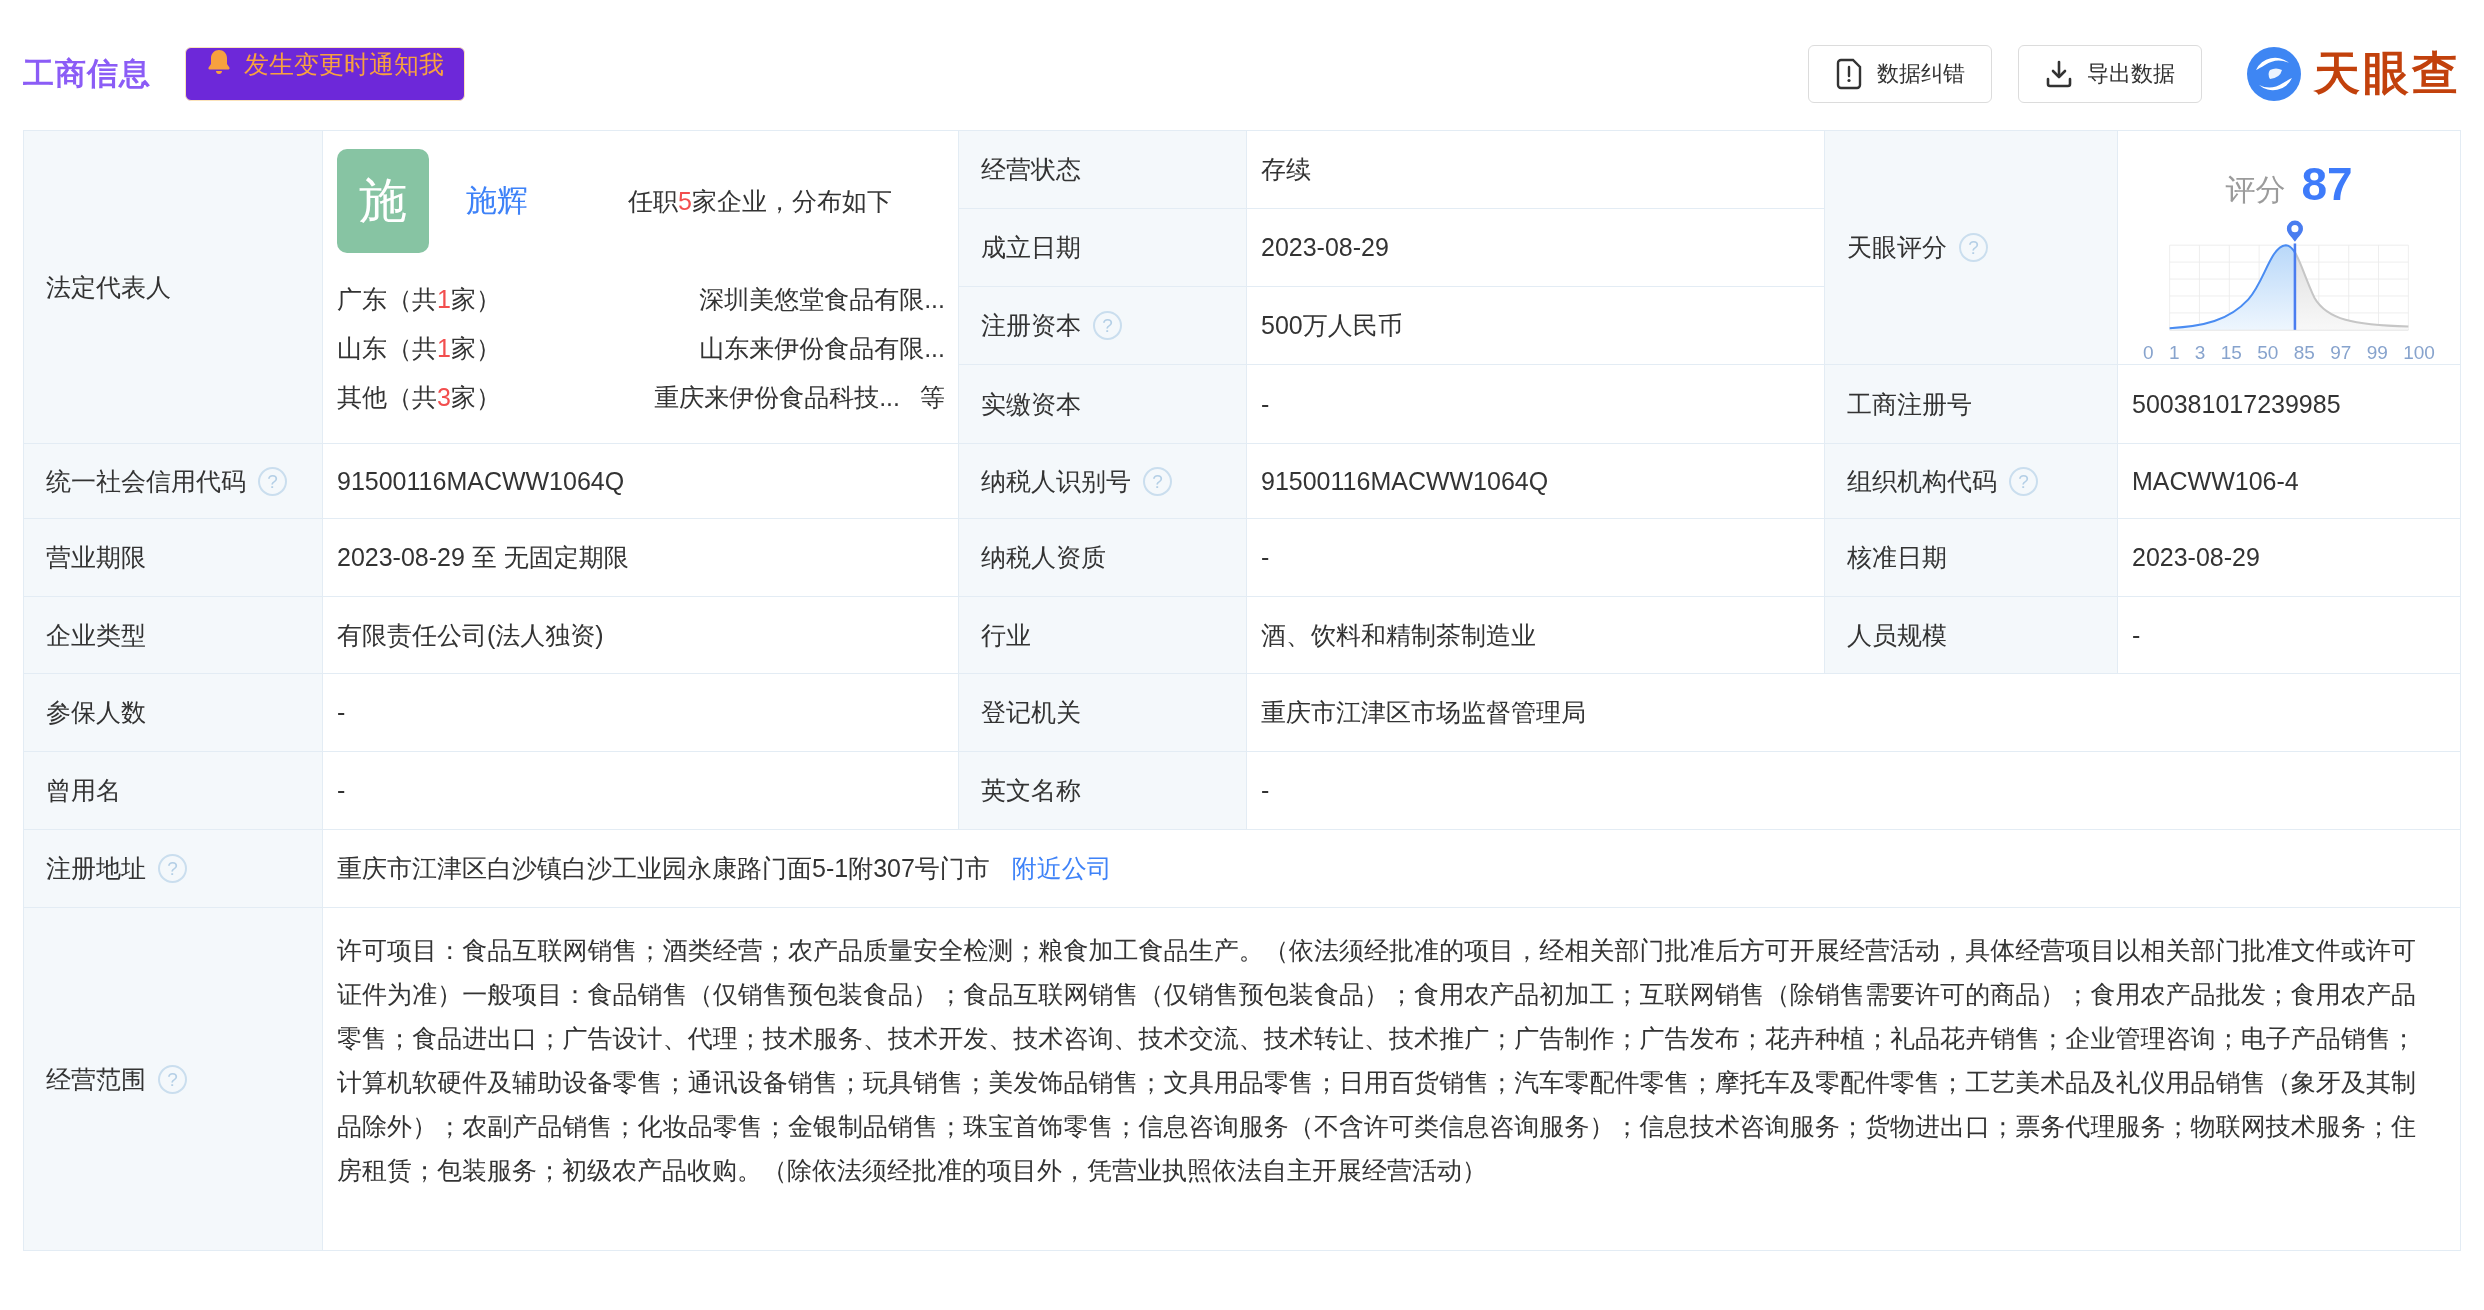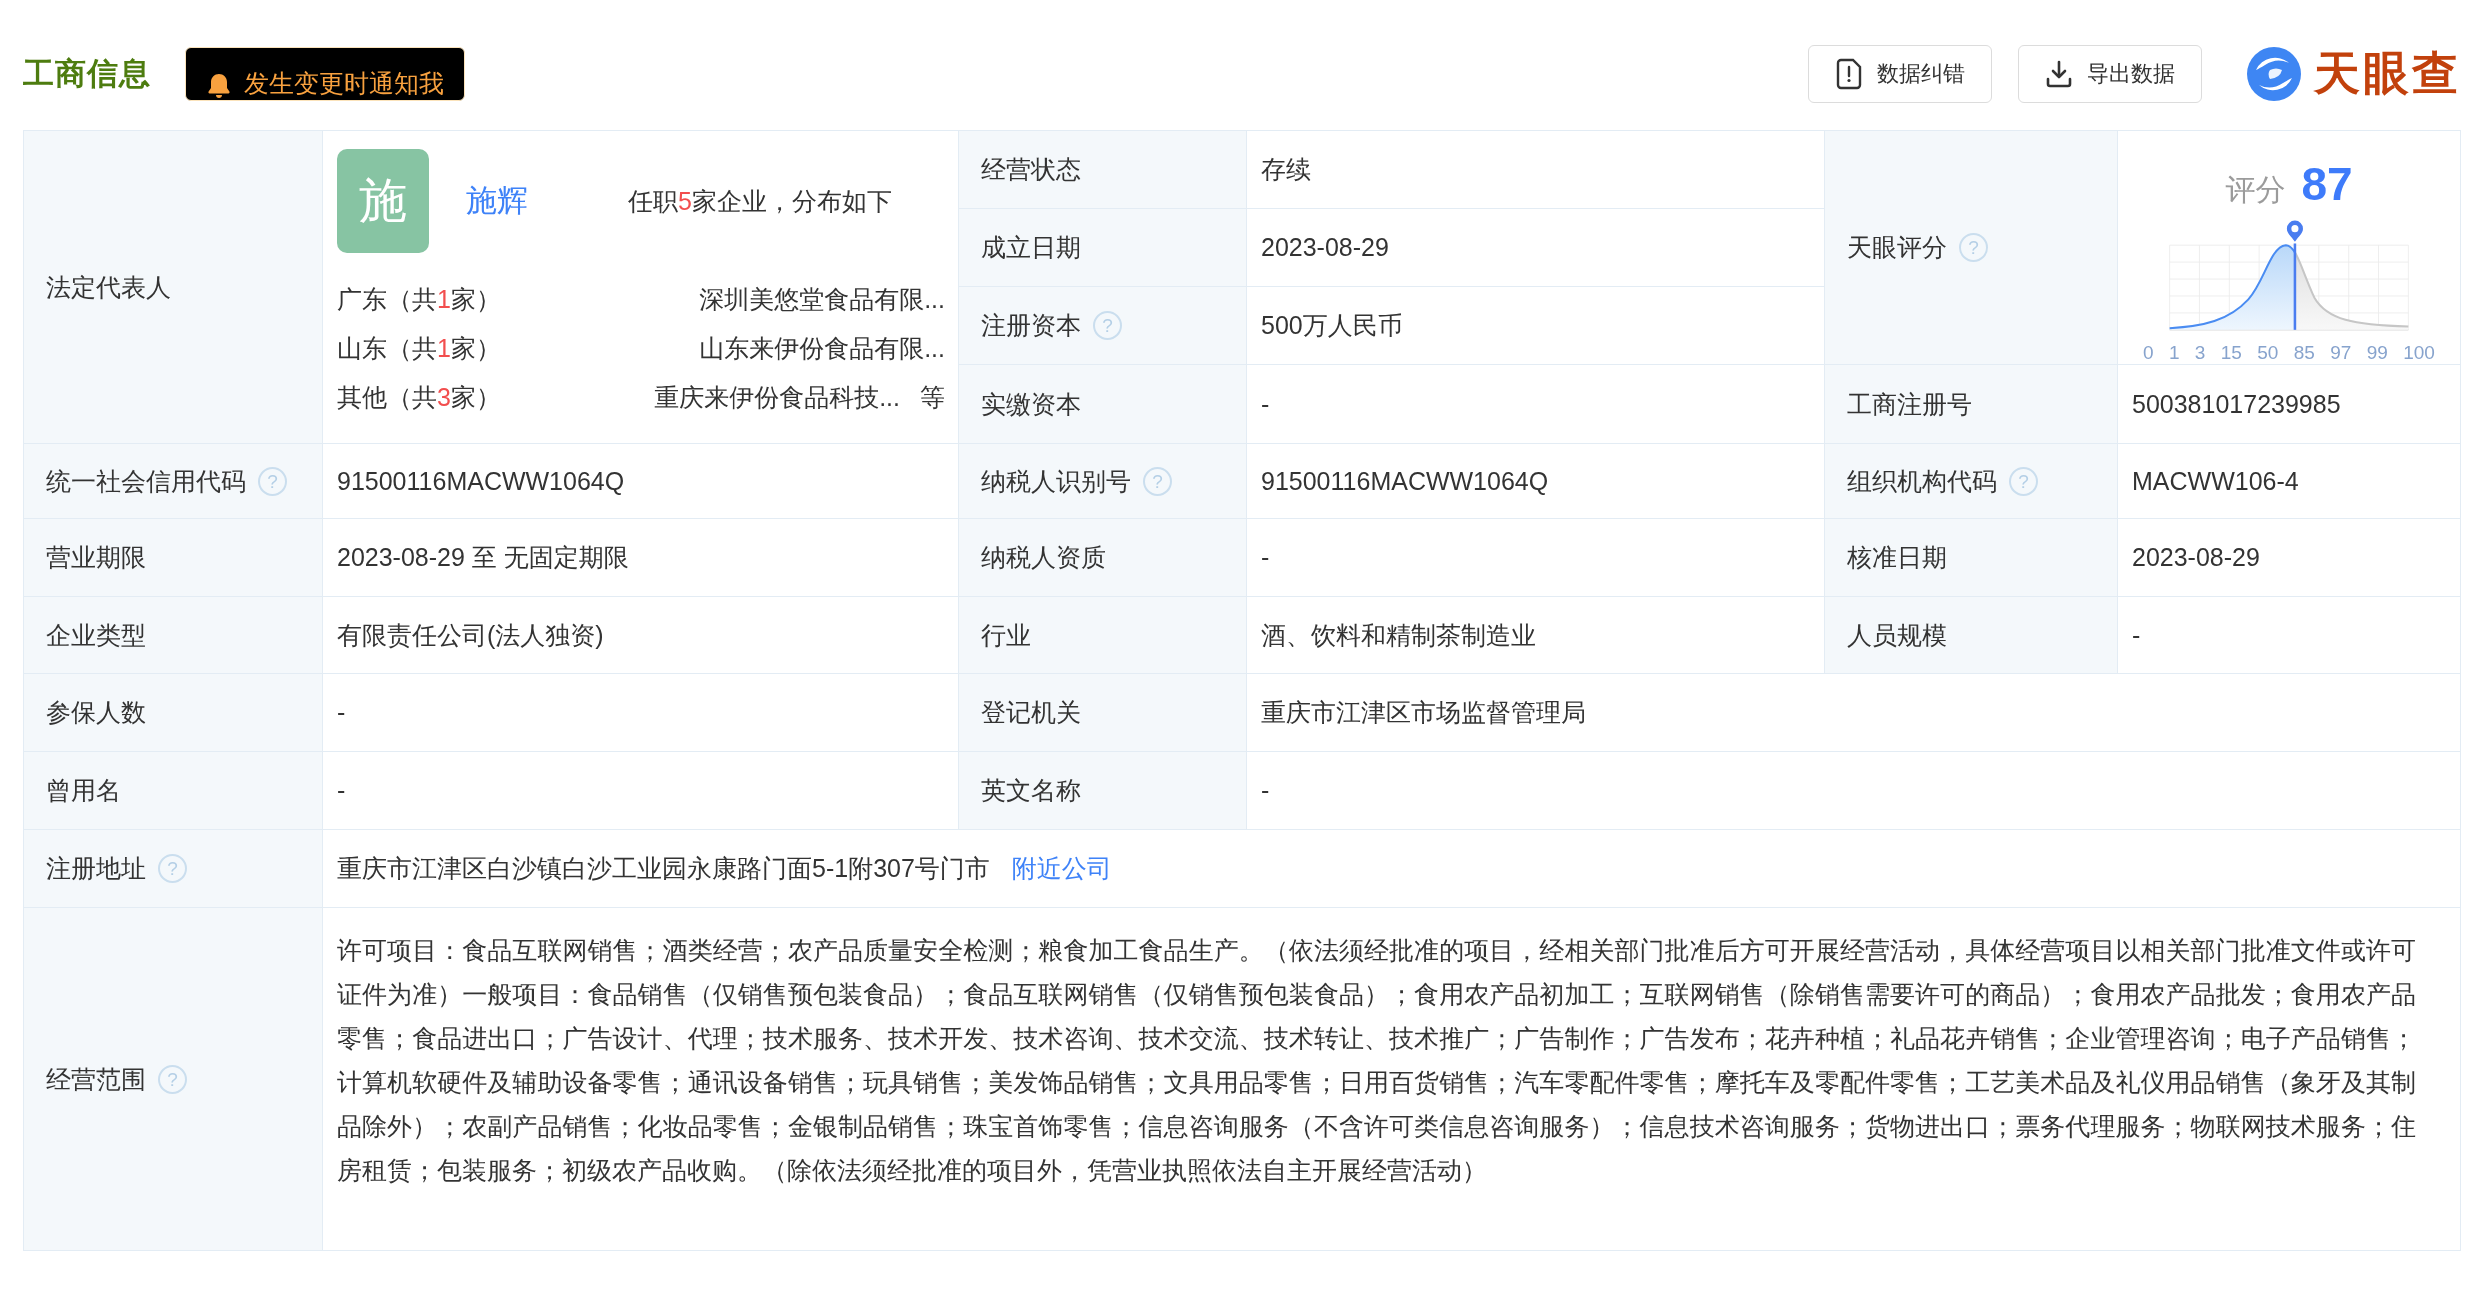--- a/index.html
+++ b/index.html
@@ -1,20 +1,20 @@
 <!DOCTYPE html>
 <html><head>
 <meta charset="utf-8">
 <style>
   html,body{margin:0;padding:0;background:#fff;}
   body{width:2484px;height:1310px;font-family:"Liberation Sans",sans-serif;color:#333;overflow:hidden;}
   
   .header{display:flex;align-items:center;padding:44px 23px 26px 23px;height:60px;}
-  .page-title{font-size:31px;font-weight:700;color:#4d7c0f;letter-spacing:1px;}
-  .notify-btn{margin-left:34px;display:inline-flex;align-items:flex-end;gap:12px;border:1px solid #fbe3bb;background:#000000;color:#f8a13f;font-size:25px;padding:0 20px;height:52px;border-radius:6px;cursor:pointer;}
+  .page-title{font-size:31px;font-weight:700;color:#8b5cf6;letter-spacing:1px;}
+  .notify-btn{margin-left:34px;display:inline-flex;align-items:flex-start;gap:12px;border:1px solid #fbe3bb;background:#6d28d9;color:#f8a13f;font-size:25px;padding:0 20px;height:52px;border-radius:6px;cursor:pointer;}
   .spacer{flex:1;}
   .action-btn{display:inline-flex;align-items:center;gap:14px;border:1px solid #dcdcdc;background:#fff;border-radius:6px;height:56px;padding:0 26px;font-size:22px;color:#333;margin-left:26px;cursor:pointer;}
   .logo{display:flex;align-items:center;gap:10px;margin-left:42px;}
   .logo-text{font-size:46px;font-weight:800;color:#c2410c;letter-spacing:3px;}
   
   .biz-table{margin:0 23px;display:grid;
     grid-template-columns:299px 636px 288px 578px 293px 1fr;
     grid-template-rows:78px 78px 78px 79px 75px 78px 77px 78px 78px 78px 343px;
     border-top:1px solid #e3ecf4;border-left:1px solid #e3ecf4;font-size:25px;}
   .c{border-right:1px solid #e3ecf4;border-bottom:1px solid #e3ecf4;box-sizing:border-box;}

